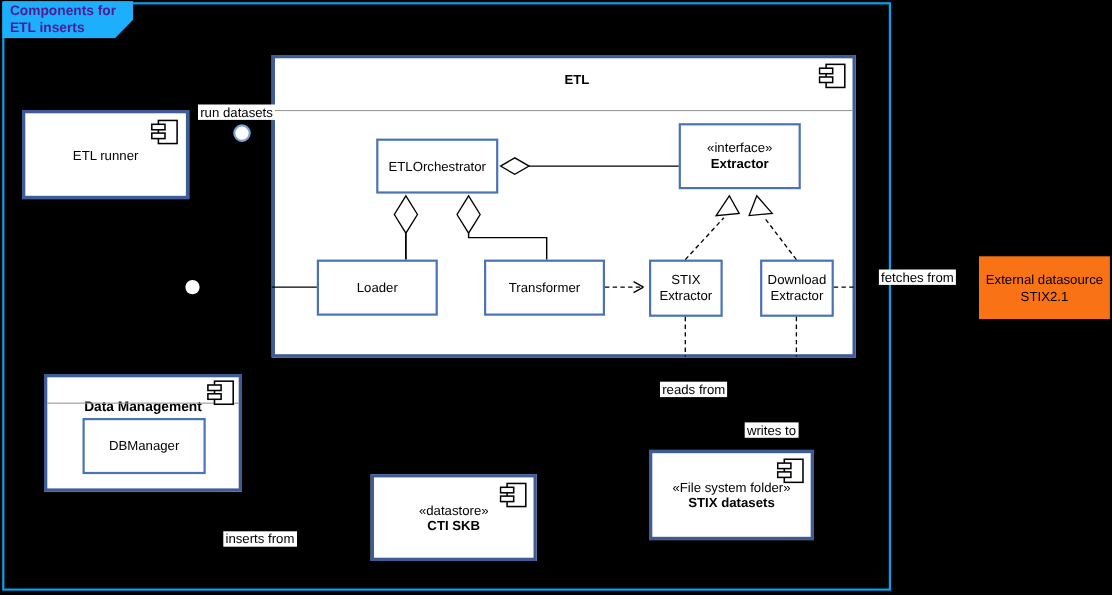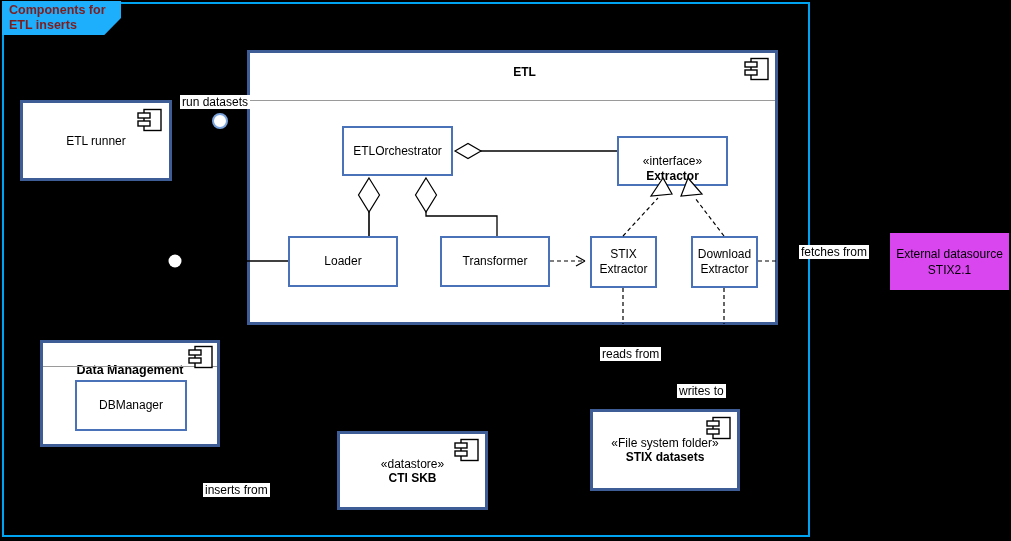--- a/index.html
+++ b/index.html
@@ -3,21 +3,21 @@
 <meta charset="utf-8">
 <style>
   html,body{margin:0;padding:0;background:#000;}
   body{width:1011px;height:541px;position:relative;overflow:hidden;
        font-family:"Liberation Sans",sans-serif;color:#000;}
   .abs{position:absolute;box-sizing:border-box;}
   
   .frame{left:2px;top:2px;width:808px;height:535px;border:2px solid #00a3ef;background:transparent;z-index:0;}
   .banner{left:2px;top:1px;width:119px;height:34px;background:#1daefc;z-index:10;
           clip-path:polygon(0 0,100% 0,100% 50%,86% 100%,0 100%);
-          color:#7f1d1d;font-weight:bold;font-size:12.5px;line-height:15px;padding:2px 0 0 7px;}
+          color:#4c1d95;font-weight:bold;font-size:12.5px;line-height:15px;padding:2px 0 0 7px;}
   
   .cbox{background:#fff;border:3px solid #3e5c96;z-index:2;}
   
   .ibox{background:#fff;border:2px solid #4a72b8;z-index:3;display:flex;flex-direction:column;
         align-items:center;justify-content:center;font-size:12px;text-align:center;line-height:15px;}
   .center-label{display:flex;align-items:center;justify-content:center;height:100%;font-size:12px;}
   .stereo{font-size:12px;}
   .bname{font-size:12px;font-weight:bold;}
   .cmp-icon{position:absolute;z-index:4;}
   .hdr-sep{position:absolute;left:0;right:0;border-top:1px solid #9a9a9a;}
@@ -58,21 +58,21 @@
         <rect x="1" y="5" width="12" height="5" fill="#fff" stroke="#000" stroke-width="1.4"></rect>
         <rect x="1" y="13" width="12" height="5" fill="#fff" stroke="#000" stroke-width="1.4"></rect>
       </svg>
   </span>
 </div>
 
 <div class="abs ibox" style="left:342px;top:126px;width:111px;height:50px;">
   <span>ETLOrchestrator</span>
 </div>
 
-<div class="abs ibox" style="left:617px;top:136px;width:111px;height:50px;justify-content:flex-end;">
+<div class="abs ibox" style="left:617px;top:112px;width:111px;height:60px;">
   <span class="stereo">«interface»</span>
   <span class="bname">Extractor</span>
 </div>
 
 <div class="abs ibox" style="left:288px;top:236px;width:110px;height:51px;">
   <span>Loader</span>
 </div>
 
 <div class="abs ibox" style="left:440px;top:236px;width:110px;height:51px;">
   <span>Transformer</span>
@@ -124,21 +124,21 @@
   </div>
   <span class="cmp-icon" style="top:4px;right:5px;">
     <svg width="26" height="24" viewBox="0 0 26 24">
         <rect x="7" y="1.5" width="17" height="21" fill="#fff" stroke="#000" stroke-width="1.4"></rect>
         <rect x="1" y="5" width="12" height="5" fill="#fff" stroke="#000" stroke-width="1.4"></rect>
         <rect x="1" y="13" width="12" height="5" fill="#fff" stroke="#000" stroke-width="1.4"></rect>
       </svg>
   </span>
 </div>
 
-<div class="abs" style="left:890px;top:233px;width:119px;height:57px;background:#d946ef;z-index:2;">
+<div class="abs" style="left:890px;top:233px;width:119px;height:57px;background:#f97316;z-index:2;">
   <div class="two-line" style="font-size:12px;line-height:16px;">
     <span>External datasource</span>
     <span>STIX2.1</span>
   </div>
 </div>
 
 <svg class="overlay" width="1011" height="541">
 
   <line x1="480" y1="151" x2="617" y2="151" stroke="#000" stroke-width="1.3"></line>
   <polygon points="455,151 468,143.5 481,151 468,158.5" fill="#fff" stroke="#000" stroke-width="1.2"></polygon>

